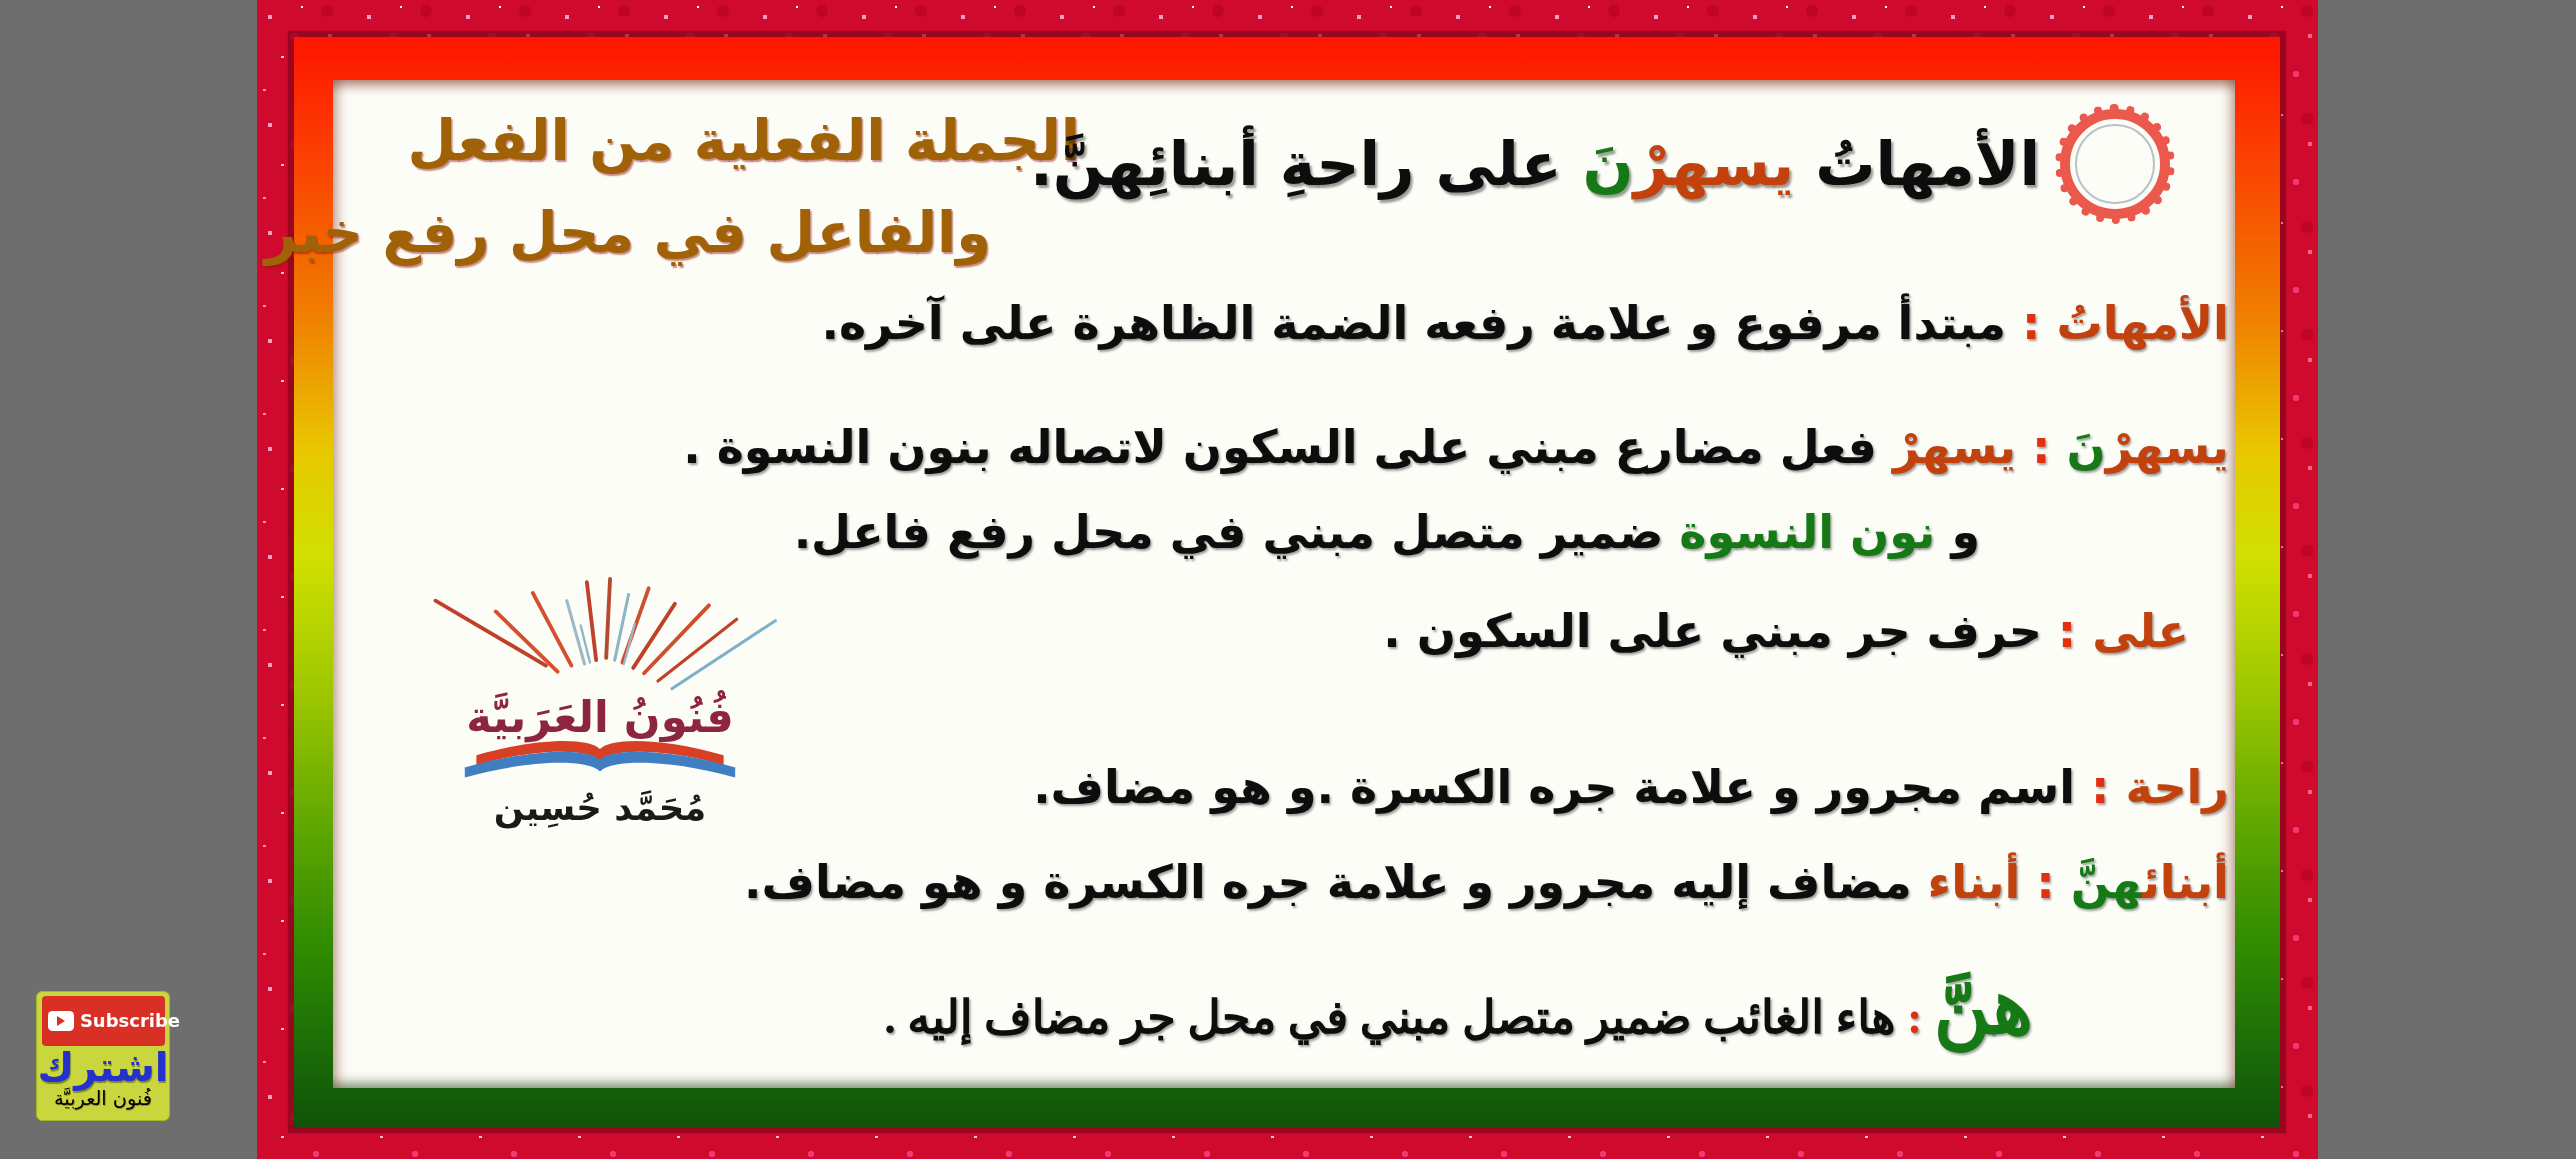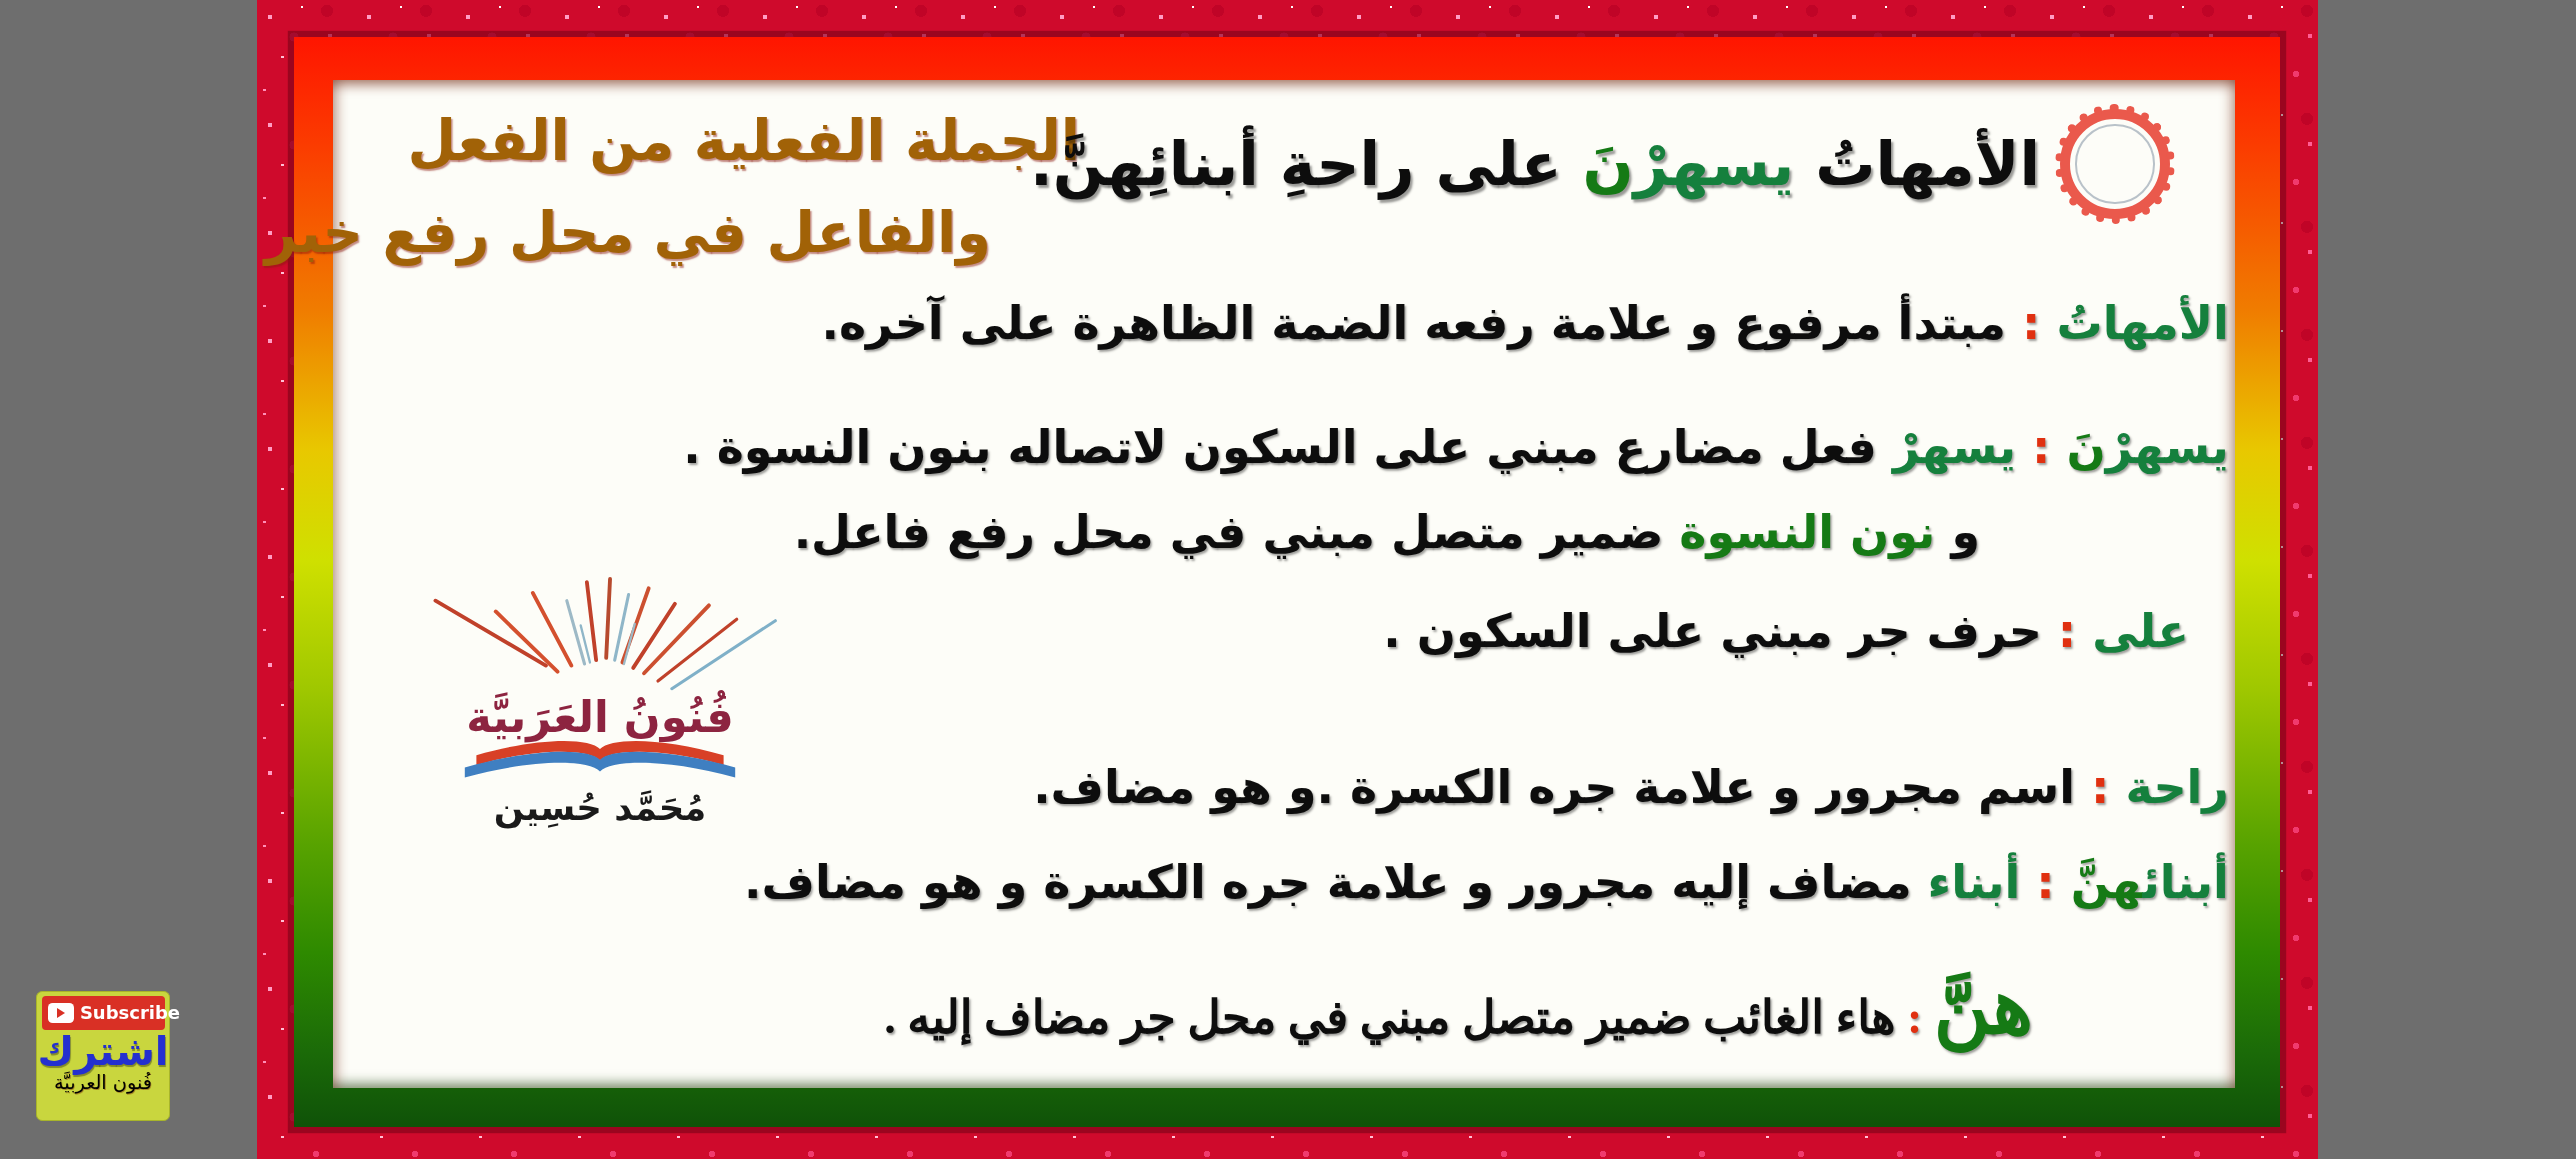--- a/index.html
+++ b/index.html
@@ -41,21 +41,21 @@
       inset 12.4px 0 10.8px -7px rgba(120,50,30,.38),
       inset -12.4px 0 10.8px -7px rgba(120,50,30,.38),
       inset 0 -12.4px 10.8px -7px rgba(25,65,12,.5);
   }
   
   .rtl-line{
     position:absolute;direction:rtl;white-space:nowrap;
     font-weight:bold;font-size:46px;color:#0d0d0d;
     text-shadow:1.5px 2.3px 2.3px rgba(0,0,0,.38);
   }
-  .blue{color:#15803d;}
+  .blue{color:#c2410c;}
   .green{color:#157a15;}
   .colon{color:#e03010;}
   .big-green{color:#157a15;font-size:77px;line-height:46px;}
   
   .red-heading{
     position:absolute;direction:rtl;white-space:nowrap;
     font-weight:bold;font-size:56px;color:#a16207;
     text-shadow:1.5px 2.3px 1.5px rgba(140,25,15,.5);
   }
   
@@ -82,21 +82,21 @@
   
   .logo{position:absolute;left:70px;top:491px;width:394px;height:271px;}
   
   .subscribe-badge{
     position:absolute;left:36px;top:991px;width:134px;height:130px;
     background:#c9d63e;border:1.5px solid #a8b52a;border-radius:6.2px;
     box-sizing:border-box;display:flex;flex-direction:column;align-items:center;
     cursor:pointer;
   }
   .subscribe-bar{
-    margin-top:3.9px;width:123px;height:34px;background:#d93025;border-radius:3.9px;
+    margin-top:3.9px;width:123px;height:50px;background:#d93025;border-radius:3.9px;
     display:flex;align-items:center;gap:6.2px;padding:0 6.2px;box-sizing:border-box;
   }
   .yt-play{
     width:26px;height:20px;background:#ffffff;border-radius:4.6px;
     display:flex;align-items:center;justify-content:center;flex:0 0 auto;
   }
   .yt-play::after{
     content:"";width:0;height:0;
     border-left:8.5px solid #d93025;border-top:5.4px solid transparent;border-bottom:5.4px solid transparent;
     margin-left:1.5px;

